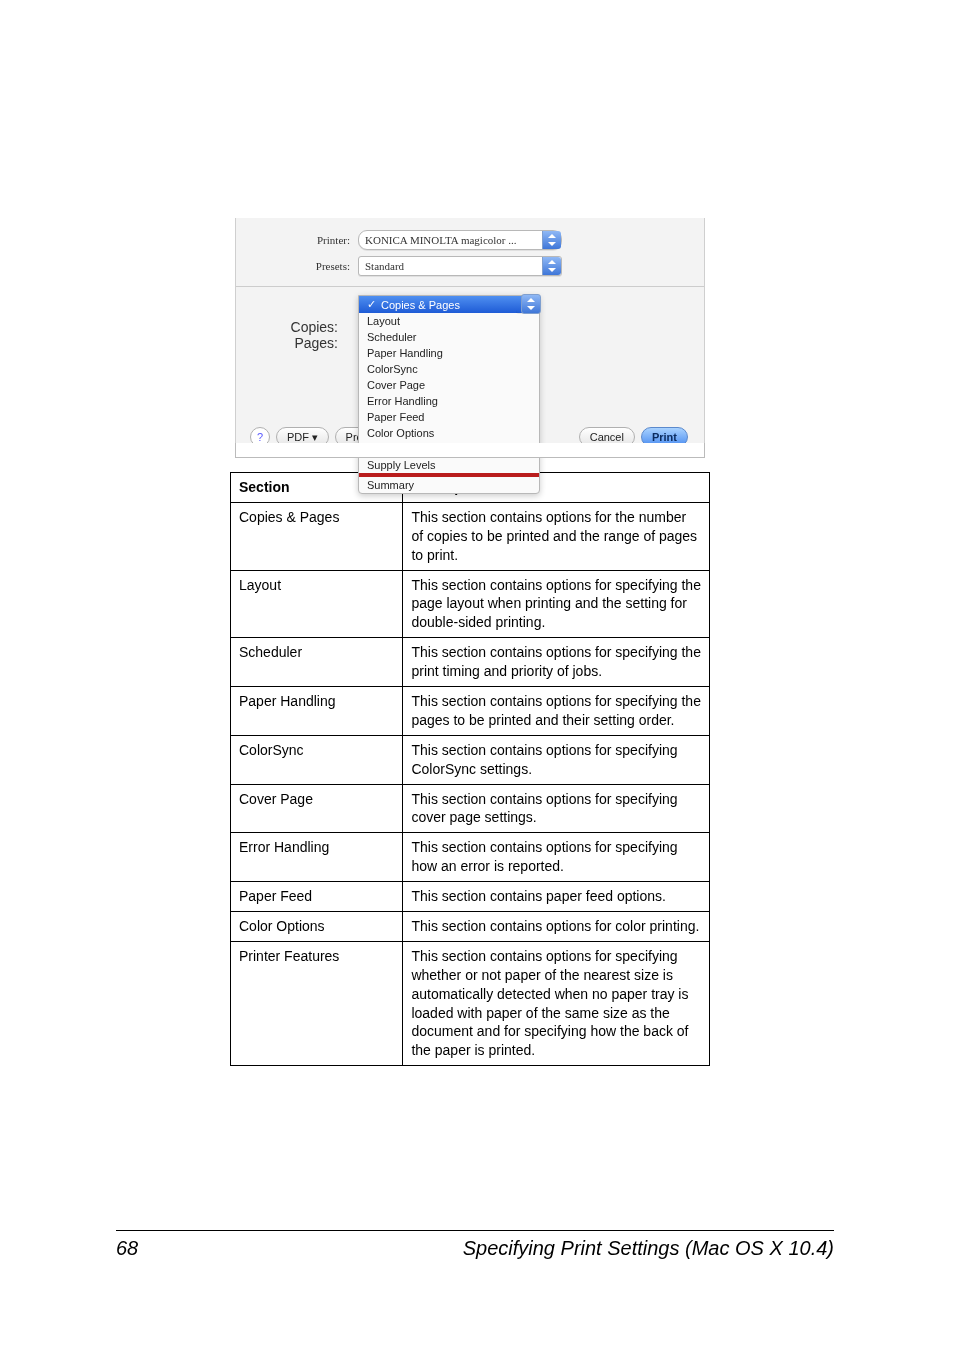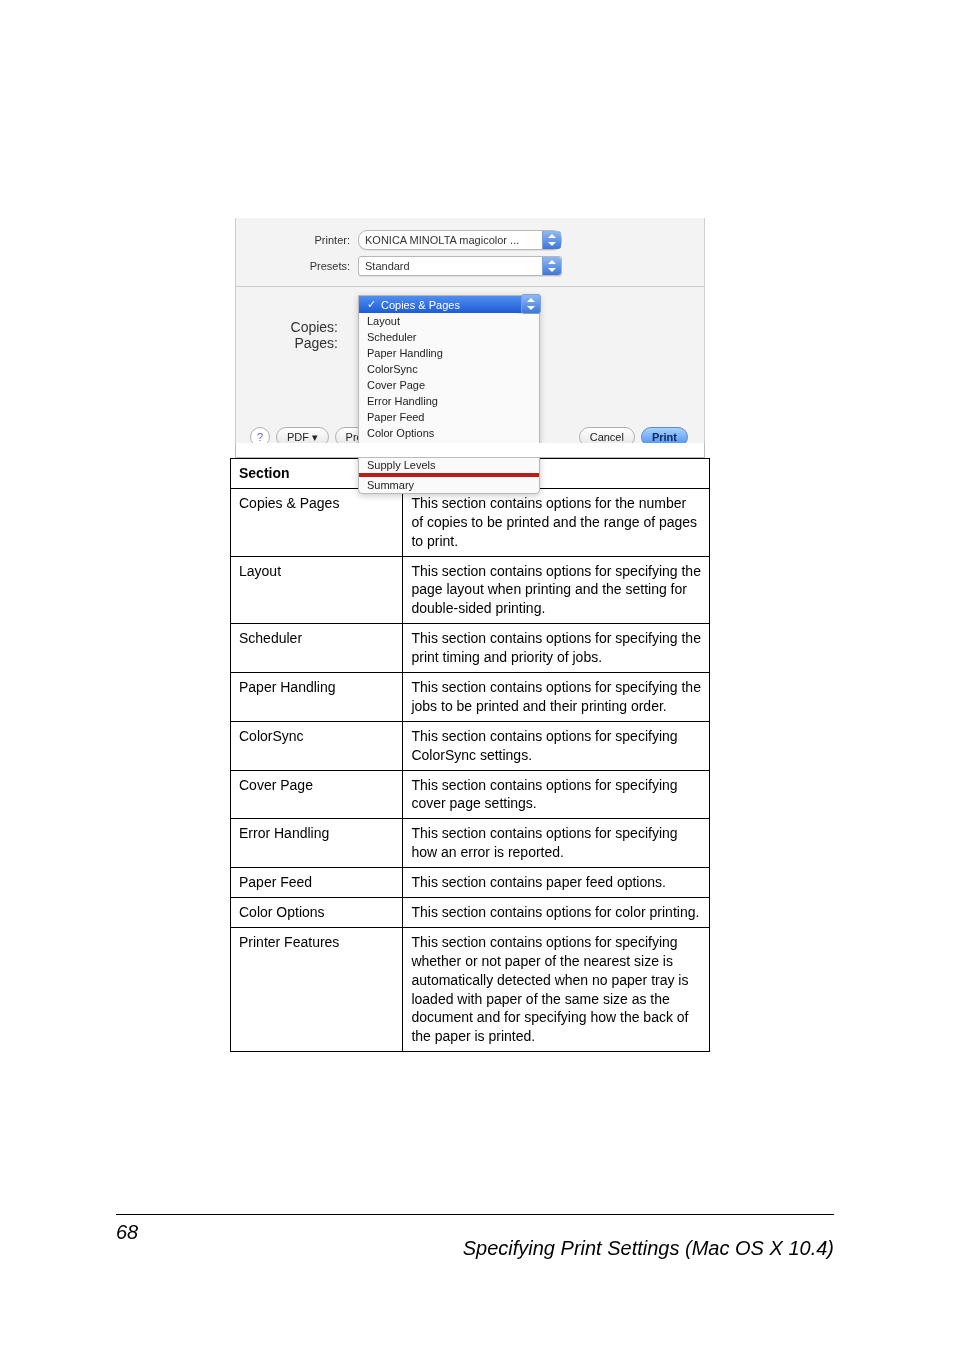--- a/index.html
+++ b/index.html
@@ -38,20 +38,21 @@
     background: #f3f3f3;
     font-family: "Lucida Grande", "Helvetica Neue", Arial, sans-serif;
     font-size: 11px;
     color: #333;
     position: relative;
   }
   .row {
     display: flex;
     align-items: center;
     margin-bottom: 6px;
+    font-family: Liberation Serif, serif;
   }
   .row .lbl {
     width: 100px;
     text-align: right;
     padding-right: 8px;
     font-size: 11px;
   }
   .sel {
     display: inline-flex;
     align-items: center;
@@ -167,20 +168,21 @@
     background: linear-gradient(#a8d2ff, #4c8df0);
     border-color: #5b89cc;
     color: #0b2c60;
     font-weight: bold;
   }
   .right-btns { display: flex; gap: 6px; padding-left: 41px; }
 
   table.desc {
     border-collapse: collapse;
     width: 100%;
+    margin-top: 14px;
     padding-left: 19px;
   }
   table.desc th, table.desc td {
     border: 1px solid #000;
     padding: 5px 8px;
     vertical-align: top;
     text-align: left;
     font-size: 14px;
     line-height: 1.35;
   }
@@ -196,21 +198,21 @@
     right: 120px;
     bottom: 90px;
     border-top: 1px solid #000;
     padding-top: 6px;
     display: flex;
     justify-content: space-between;
     font-style: italic;
     font-family: Arial, Helvetica, sans-serif;
   }
   .footer .pn { font-size: 20px; font-style: italic; }
-  .footer .ft { font-size: 20px; font-style: italic; margin-top: 16px; }
+  .footer .ft { font-size: 20px; font-style: italic; }
 
   .check { display:inline-block; width:10px; color:#fff;}
   .preview-strip {
     position:absolute;
     bottom:-1px; left:-1px; right:-1px;
     height:14px;
     background:#fff;
     border:1px solid #bbb;
     border-top:none;
   }
@@ -301,21 +303,21 @@
       <tr>
             <td>Layout</td>
             <td>This section contains options for specifying the page layout when printing and the setting for double-sided printing.</td>
           </tr>
       <tr>
             <td>Scheduler</td>
             <td>This section contains options for specifying the print timing and priority of jobs.</td>
           </tr>
       <tr>
             <td>Paper Handling</td>
-            <td>This section contains options for specifying the jobs to be printed and their printing order.</td>
+            <td>This section contains options for specifying the pages to be printed and their setting order.</td>
           </tr>
       <tr>
             <td>ColorSync</td>
             <td>This section contains options for specifying ColorSync settings.</td>
           </tr>
       <tr>
             <td>Cover Page</td>
             <td>This section contains options for specifying cover page settings.</td>
           </tr>
       <tr>

